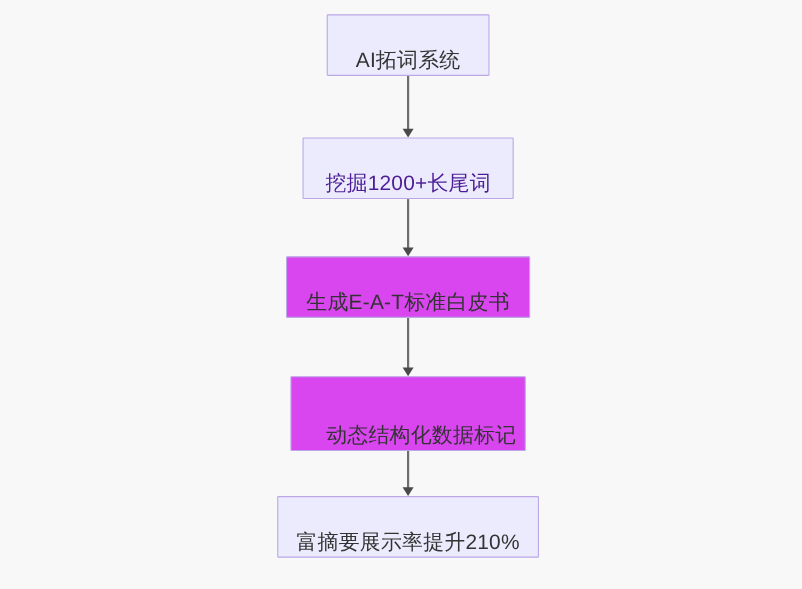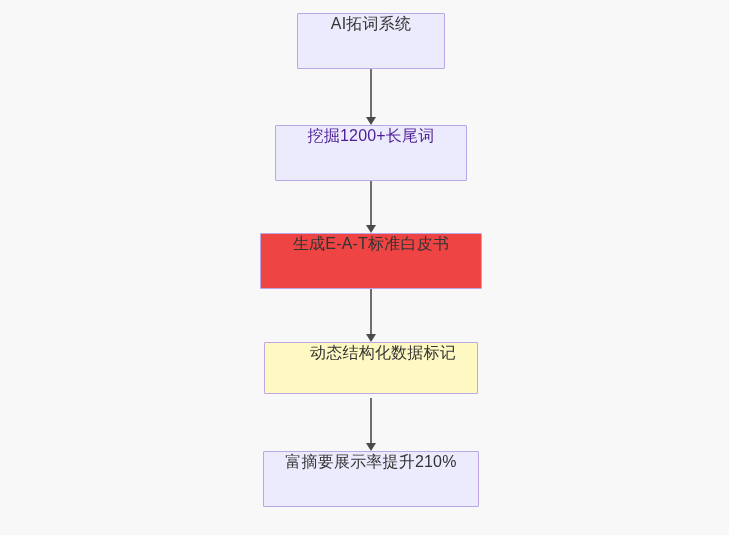--- a/index.html
+++ b/index.html
@@ -19,24 +19,24 @@
     width: 729px;
     height: 535px;
   }
   .node {
     position: absolute;
     box-sizing: border-box;
     background: #ecebfd;
     border: 1px solid #bba7e6;
     border-radius: 1px;
     display: flex;
-    align-items: flex-start;
+    align-items: flex-end;
     justify-content: center;
     color: #333333;
-    font-size: 16px;
+    font-size: 19px;
     line-height: 1.2;
     letter-spacing: 0.2px;
     white-space: nowrap;
     transform: translateX(-50%);
   }
   .edge {
     position: absolute;
     transform: translateX(-50%);
     pointer-events: none;
   }
@@ -80,23 +80,23 @@
     <div class="edge-line" style="height: 46px; background: rgb(110, 110, 110);"></div>
     <div class="edge-head" style="top: 45px;"></div>
   </div>
 
   <div class="node" style="left: 371px; top: 13px; width: 148px; height: 56px; background: rgb(236, 235, 253); border-color: rgb(187, 167, 230); color: rgb(51, 51, 51);">
     <span>AI拓词系统</span>
   </div>
   <div class="node" style="left: 371px; top: 125px; width: 192px; height: 56px; background: rgb(236, 235, 253); border-color: rgb(187, 167, 230); color: #4c1d95;">
     <span>挖掘1200+长尾词</span>
   </div>
-  <div class="node" style="left: 371px; top: 233px; width: 222px; height: 56px; background: #ef4444; border-color: rgb(187, 167, 230); color: rgb(51, 51, 51);">
+  <div class="node" style="left: 371px; top: 233px; width: 222px; height: 56px; background: #d946ef; border-color: rgb(187, 167, 230); color: rgb(51, 51, 51);">
     <span>生成E-A-T标准白皮书</span>
   </div>
-  <div class="node" style="left: 371px; top: 342px; width: 214px; height: 52px; background: #fef9c3; border-color: rgb(187, 167, 230); color: rgb(51, 51, 51); padding-left: 24px;">
+  <div class="node" style="left: 371px; top: 342px; width: 214px; height: 68px; background: #d946ef; border-color: rgb(187, 167, 230); color: rgb(51, 51, 51); padding-left: 24px;">
     <span>动态结构化数据标记</span>
   </div>
-  <div class="node" style="left: 371px; top: 451px; width: 216px; height: 56px; background: rgb(236, 235, 253); border-color: rgb(187, 167, 230); color: rgb(51, 51, 51);">
+  <div class="node" style="left: 371px; top: 451px; width: 238px; height: 56px; background: rgb(236, 235, 253); border-color: rgb(187, 167, 230); color: rgb(51, 51, 51);">
     <span>富摘要展示率提升210%</span>
   </div>
 
 </div>
 
 </body></html>

